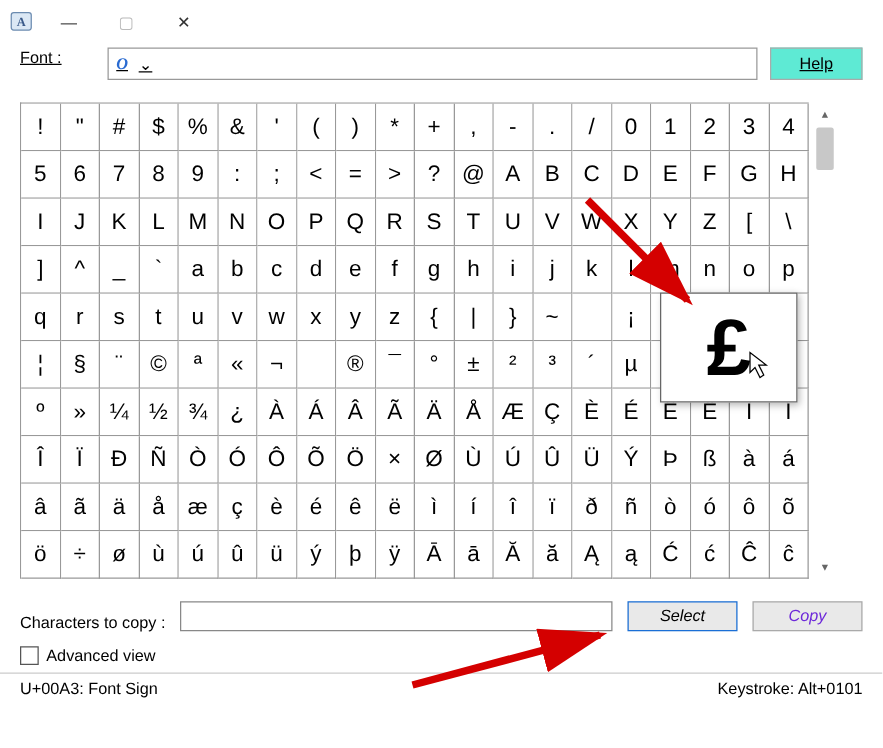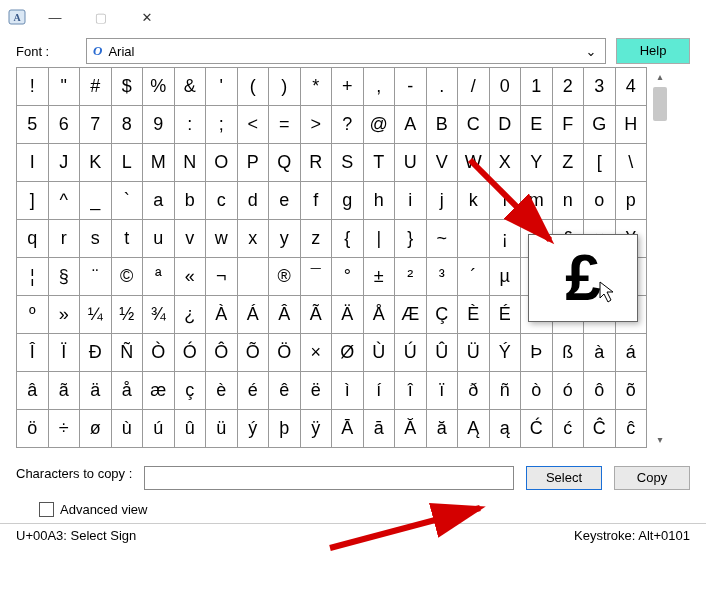--- a/index.html
+++ b/index.html
@@ -4,42 +4,42 @@
 <style>
 * { box-sizing: border-box; margin: 0; padding: 0; }
 body { font-family: "Segoe UI", Arial, sans-serif; font-size: 13px; background: #fff; width: 706px; height: 598px; overflow: hidden; position: relative; }
 .titlebar { display: flex; align-items: center; height: 34px; padding: 0 0 0 8px; }
 .app-icon { width: 18px; height: 18px; margin-right: 6px; display: inline-flex; align-items: center; justify-content: center; }
 .title-text { flex: 1; font-size: 14px; }
 .win-btns { display: flex; }
 .win-btn { width: 46px; height: 34px; display: flex; align-items: center; justify-content: center; color: #333; }
 .win-btn.max { color: #bbb; }
 .content { padding: 4px 16px 0 16px; }
-.font-row { display: flex; align-items: center; gap: 10px; margin-bottom: 3px; }
+.font-row { display: flex; gap: 10px; margin-bottom: 18px; text-decoration: underline; }
 .font-label { width: 60px; }
 .font-select { flex: 1; display: flex; align-items: center; border: 1px solid #999; background: #fff; height: 26px; padding: 0 6px; position: relative; }
 .font-icon { color: #2a6bd1; font-style: italic; font-weight: bold; margin-right: 6px; font-family: serif; }
 .font-name { flex: 1; }
 .chev { width: 16px; text-align: center; }
 .help-btn { width: 74px; height: 26px; background: #5eead4; border: 1px solid #aaa; text-align: center; line-height: 24px; }
 .grid-area { display: flex; }
 .grid { display: grid; grid-template-columns: repeat(20, 31.5px); grid-auto-rows: 38px; border-top: 1px solid #999; border-left: 1px solid #999; }
 .cell { border-right: 1px solid #999; border-bottom: 1px solid #999; display: flex; align-items: center; justify-content: center; font-family: Arial, sans-serif; font-size: 18px; background: #fff; }
 .scroll { width: 18px; margin-left: 4px; position: relative; }
 .scroll .up, .scroll .down { position: absolute; left: 0; width: 18px; height: 18px; display: flex; align-items: center; justify-content: center; color: #666; font-size: 10px; }
 .scroll .up { top: 0; }
 .scroll .down { bottom: 0; }
 .scroll .thumb { position: absolute; top: 20px; left: 2px; width: 14px; height: 34px; background: #c8c8c8; border-radius: 2px; }
-.copy-row { display: flex; align-items: flex-start; gap: 12px; margin-top: 18px; }
+.copy-row { display: flex; align-items: flex-end; gap: 12px; margin-top: 18px; }
 .copy-label { }
 .copy-input { flex: 1; height: 24px; border: 1px solid #888; background: #fff; padding: 0 6px; }
-.btn { width: 76px; height: 24px; border: 1px solid #aaa; background: #e9e9e9; text-align: center; line-height: 22px; }
+.btn { width: 88px; height: 24px; border: 1px solid #aaa; background: #e9e9e9; text-align: center; line-height: 22px; font-style: italic; }
 .btn.primary { border: 1.5px solid #1a6fd6; }
-.btn.disabled { color: #000000; }
-.adv-row { display: flex; align-items: center; gap: 6px; margin-top: 12px; margin-left: 23px; }
+.btn.disabled { color: #6d28d9; }
+.adv-row { display: flex; align-items: center; gap: 6px; margin-top: 12px; }
 .chk { width: 15px; height: 15px; border: 1px solid #555; background: #fff; }
 .status { display: flex; justify-content: space-between; border-top: 1px solid #ccc; margin-top: 6px; padding: 4px 16px; font-size: 13px; }
 .popup { position: absolute; top: 234px; left: 528px; width: 110px; height: 88px; background: #fff; border: 1px solid #666; box-shadow: 2px 2px 6px rgba(0,0,0,0.3); display: flex; align-items: center; justify-content: center; font-family: Arial; font-size: 64px; font-weight: bold; }
 .cursor { position: absolute; top: 280px; left: 598px; font-size: 20px; color: #222; pointer-events: none; }
 .arrow { position: absolute; pointer-events: none; }
 .arrow svg { display: block; }
 </style>
 </head>
 <body>
 
@@ -55,21 +55,20 @@
     <div class="win-btn max">▢</div>
     <div class="win-btn">✕</div>
   </div>
 </div>
 
 <div class="content">
   <div class="font-row">
     <span class="font-label">Font :</span>
     <div class="font-select">
       <span class="font-icon">O</span>
-      <span class="font-name">Arial</span>
       <span class="chev">⌄</span>
     </div>
     <div class="help-btn">Help</div>
   </div>
 
   <div class="grid-area">
     <div class="grid" id="grid">
         <div class="cell">!</div>
         <div class="cell">"</div>
         <div class="cell">#</div>
@@ -285,21 +284,21 @@
     <div class="btn disabled">Copy</div>
   </div>
 
   <div class="adv-row">
     <div class="chk"></div>
     <span>Advanced view</span>
   </div>
 </div>
 
 <div class="status">
-  <span>U+00A3: Select Sign</span>
+  <span>U+00A3: Font Sign</span>
   <span>Keystroke: Alt+0101</span>
 </div>
 
 <div class="popup">
   <span>£</span>
 </div>
 
 <div class="cursor">
   <svg width="20" height="24" viewBox="0 0 20 24">
       <path d="M2 2 L2 18 L6 14 L10 22 L13 20 L9 12 L15 12 Z" fill="#fff" stroke="#000" stroke-width="1"></path>

